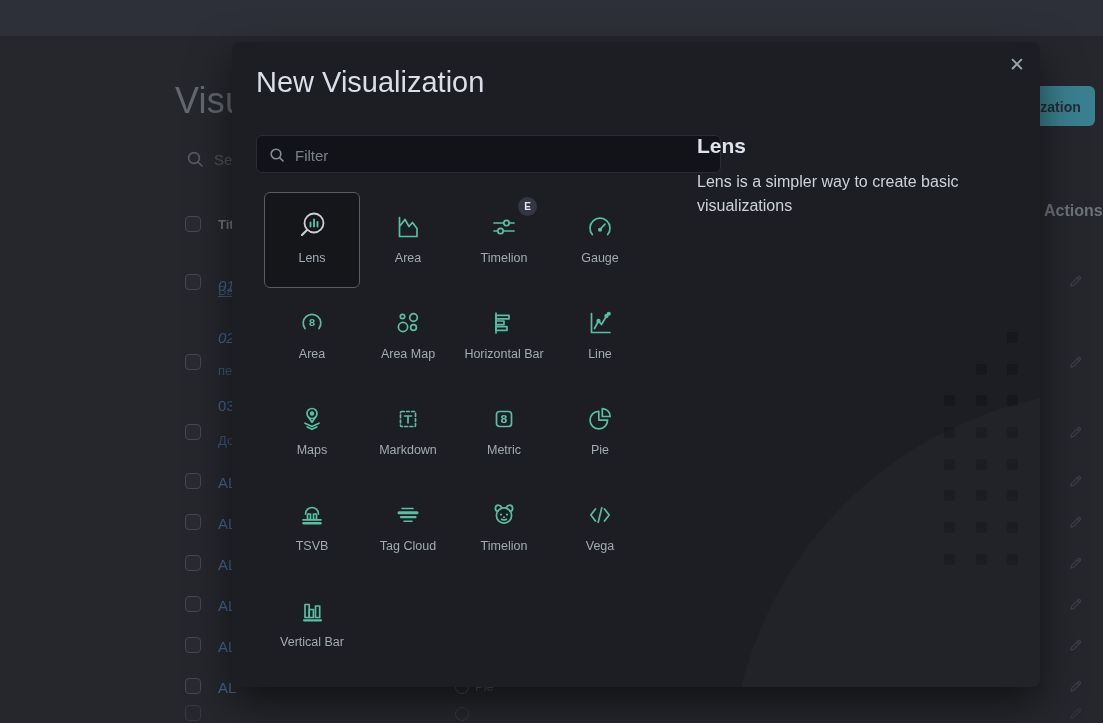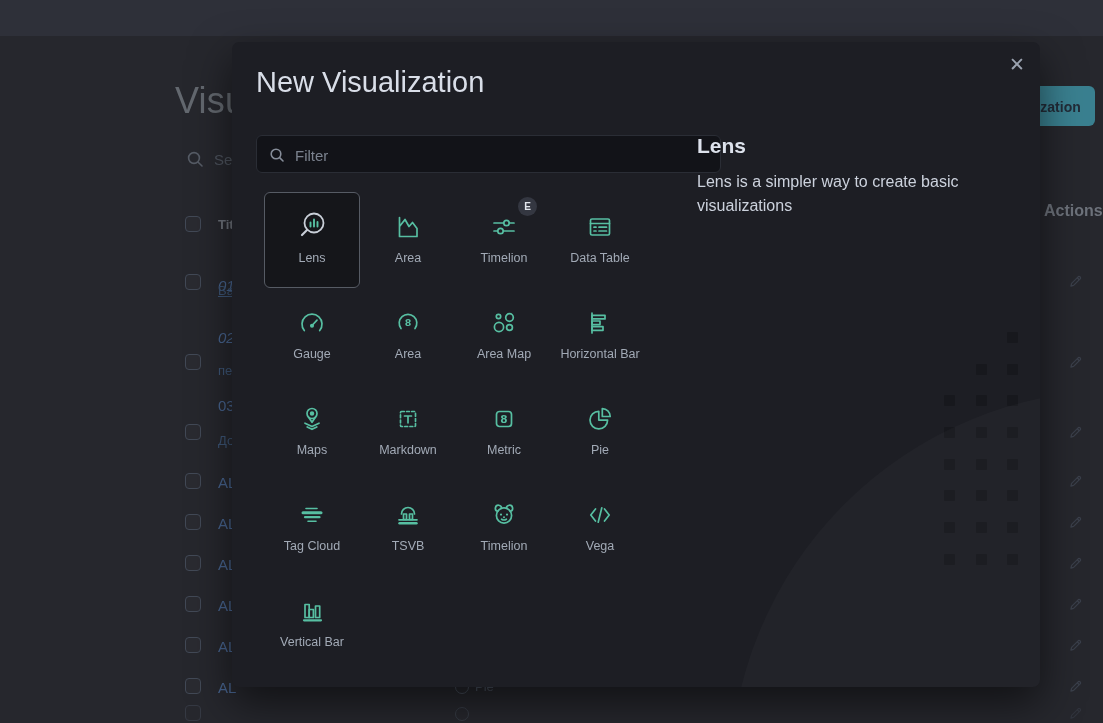--- a/index.html
+++ b/index.html
@@ -235,33 +235,20 @@
    <line x1="6" y1="20" x2="26" y2="20"></line>
             <circle cx="12.5" cy="20" r="2.7" fill="#1d1e24"></circle>
           </svg>
         </span>
         <span class="viz-badge">E</span>
         <span class="viz-label">Timelion</span>
       </button>
       <button class="viz-item">
         <span class="viz-icon">
           <svg width="32" height="32" viewBox="0 0 32 32" fill="none" stroke="#57bfa2" stroke-width="1.7" stroke-linecap="round" stroke-linejoin="round">
-            <rect x="6.5" y="8" width="19" height="16" rx="1.5"></rect>
-            <line x1="6.5" y1="12.5" x2="25.5" y2="12.5"></line>
-   <line x1="10" y1="16.2" x2="12" y2="16.2"></line>
-            <line x1="15" y1="16.2" x2="22.5" y2="16.2"></line>
-   <line x1="10" y1="20" x2="12" y2="20"></line>
-            <line x1="15" y1="20" x2="22.5" y2="20"></line>
-          </svg>
-        </span>
-        <span class="viz-label">Data Table</span>
-      </button>
-      <button class="viz-item">
-        <span class="viz-icon">
-          <svg width="32" height="32" viewBox="0 0 32 32" fill="none" stroke="#57bfa2" stroke-width="1.7" stroke-linecap="round" stroke-linejoin="round">
             <path d="M8.3,23.5 A10,10 0 1 1 23.7,23.5"></path>
             <line x1="16" y1="18.5" x2="21" y2="13.2"></line>
             <circle cx="16" cy="18.8" r="1.2" fill="#57bfa2"></circle>
           </svg>
         </span>
         <span class="viz-label">Gauge</span>
       </button>
       <button class="viz-item">
         <span class="viz-icon">
           <svg width="32" height="32" viewBox="0 0 32 32" fill="none" stroke="#57bfa2" stroke-width="1.7" stroke-linecap="round" stroke-linejoin="round">
@@ -285,20 +272,32 @@
       <button class="viz-item">
         <span class="viz-icon">
           <svg width="32" height="32" viewBox="0 0 32 32" fill="none" stroke="#57bfa2" stroke-width="1.7" stroke-linecap="round" stroke-linejoin="round">
             <line x1="8" y1="6" x2="8" y2="26"></line>
             <rect x="8" y="8.3" width="13" height="3.6"></rect>
             <rect x="8" y="14" width="8" height="3.6"></rect>
             <rect x="8" y="19.7" width="11" height="3.6"></rect>
           </svg>
         </span>
         <span class="viz-label">Horizontal Bar</span>
+      </button>
+      <button class="viz-item">
+        <span class="viz-icon">
+          <svg width="32" height="32" viewBox="0 0 32 32" fill="none" stroke="#57bfa2" stroke-width="1.7" stroke-linecap="round" stroke-linejoin="round">
+            <path d="M7.5,6.5 V25.5 H26"></path>
+            <polyline points="10.5,21.5 14.5,14 17.5,17.5 22.5,9"></polyline>
+   <circle cx="14.5" cy="14" r="1.3" fill="#57bfa2"></circle>
+            <circle cx="22.5" cy="9" r="1.3" fill="#57bfa2"></circle>
+            <circle cx="24.8" cy="6.8" r="1.2" fill="#57bfa2"></circle>
+          </svg>
+        </span>
+        <span class="viz-label">Line</span>
       </button>
       <button class="viz-item">
         <span class="viz-icon">
           <svg width="32" height="32" viewBox="0 0 32 32" fill="none" stroke="#57bfa2" stroke-width="1.7" stroke-linecap="round" stroke-linejoin="round">
             <circle cx="16" cy="10.5" r="5"></circle>
             <circle cx="16" cy="10.5" r="1.4" fill="#57bfa2"></circle>
    <path d="M12.6,14.3 L16,19.3 L19.4,14.3"></path>
             <path d="M9,20.2 L16,23.6 L23,20.2"></path>
             <path d="M11.2,23.9 L16,26.3 L20.8,23.9"></path>
           </svg>
@@ -328,39 +327,39 @@
           <svg width="32" height="32" viewBox="0 0 32 32" fill="none" stroke="#57bfa2" stroke-width="1.7" stroke-linecap="round" stroke-linejoin="round">
             <path d="M14.8,8.3 A8.8,8.8 0 1 0 23.6,17.1 L14.8,17.1 Z"></path>
             <path d="M18.3,5.6 A8,8 0 0 1 26.2,13.5 L18.3,13.5 Z"></path>
           </svg>
         </span>
         <span class="viz-label">Pie</span>
       </button>
       <button class="viz-item">
         <span class="viz-icon">
           <svg width="32" height="32" viewBox="0 0 32 32" fill="none" stroke="#57bfa2" stroke-width="1.7" stroke-linecap="round" stroke-linejoin="round">
-            <line x1="10" y1="9.5" x2="21" y2="9.5" stroke-width="1.6"></line>
-            <line x1="7" y1="13.8" x2="25" y2="13.8" stroke-width="3"></line>
-   <line x1="9" y1="18.2" x2="23.5" y2="18.2" stroke-width="2.2"></line>
-            <line x1="12" y1="22.2" x2="20" y2="22.2" stroke-width="1.6"></line>
-          </svg>
-        </span>
-        <span class="viz-label">Tag Cloud</span>
-      </button>
-      <button class="viz-item">
-        <span class="viz-icon">
-          <svg width="32" height="32" viewBox="0 0 32 32" fill="none" stroke="#57bfa2" stroke-width="1.7" stroke-linecap="round" stroke-linejoin="round">
             <path d="M9.5,15 A6.5,6.5 0 0 1 22.5,15"></path>
             <rect x="11.5" y="15" width="3" height="5.5"></rect>
             <rect x="17.5" y="15" width="3" height="5.5"></rect>
    <line x1="7" y1="20.8" x2="25" y2="20.8"></line>
             <line x1="7.5" y1="24.3" x2="24.5" y2="24.3" stroke-width="2.4"></line>
           </svg>
         </span>
         <span class="viz-label">TSVB</span>
+      </button>
+      <button class="viz-item">
+        <span class="viz-icon">
+          <svg width="32" height="32" viewBox="0 0 32 32" fill="none" stroke="#57bfa2" stroke-width="1.7" stroke-linecap="round" stroke-linejoin="round">
+            <line x1="10" y1="9.5" x2="21" y2="9.5" stroke-width="1.6"></line>
+            <line x1="7" y1="13.8" x2="25" y2="13.8" stroke-width="3"></line>
+   <line x1="9" y1="18.2" x2="23.5" y2="18.2" stroke-width="2.2"></line>
+            <line x1="12" y1="22.2" x2="20" y2="22.2" stroke-width="1.6"></line>
+          </svg>
+        </span>
+        <span class="viz-label">Tag Cloud</span>
       </button>
       <button class="viz-item">
         <span class="viz-icon">
           <svg width="32" height="32" viewBox="0 0 32 32" fill="none" stroke="#57bfa2" stroke-width="1.7" stroke-linecap="round" stroke-linejoin="round">
             <circle cx="16" cy="16.5" r="7.6"></circle>
             <path d="M9.7,12.3 A3.1,3.1 0 1 1 13.6,9.4"></path>
             <path d="M18.4,9.4 A3.1,3.1 0 1 1 22.3,12.3"></path>
    <circle cx="13" cy="15.6" r="1.1" fill="#57bfa2" stroke="none"></circle>
             <circle cx="19" cy="15.6" r="1.1" fill="#57bfa2" stroke="none"></circle>
    <circle cx="16" cy="18.3" r="1" fill="#57bfa2" stroke="none"></circle>

